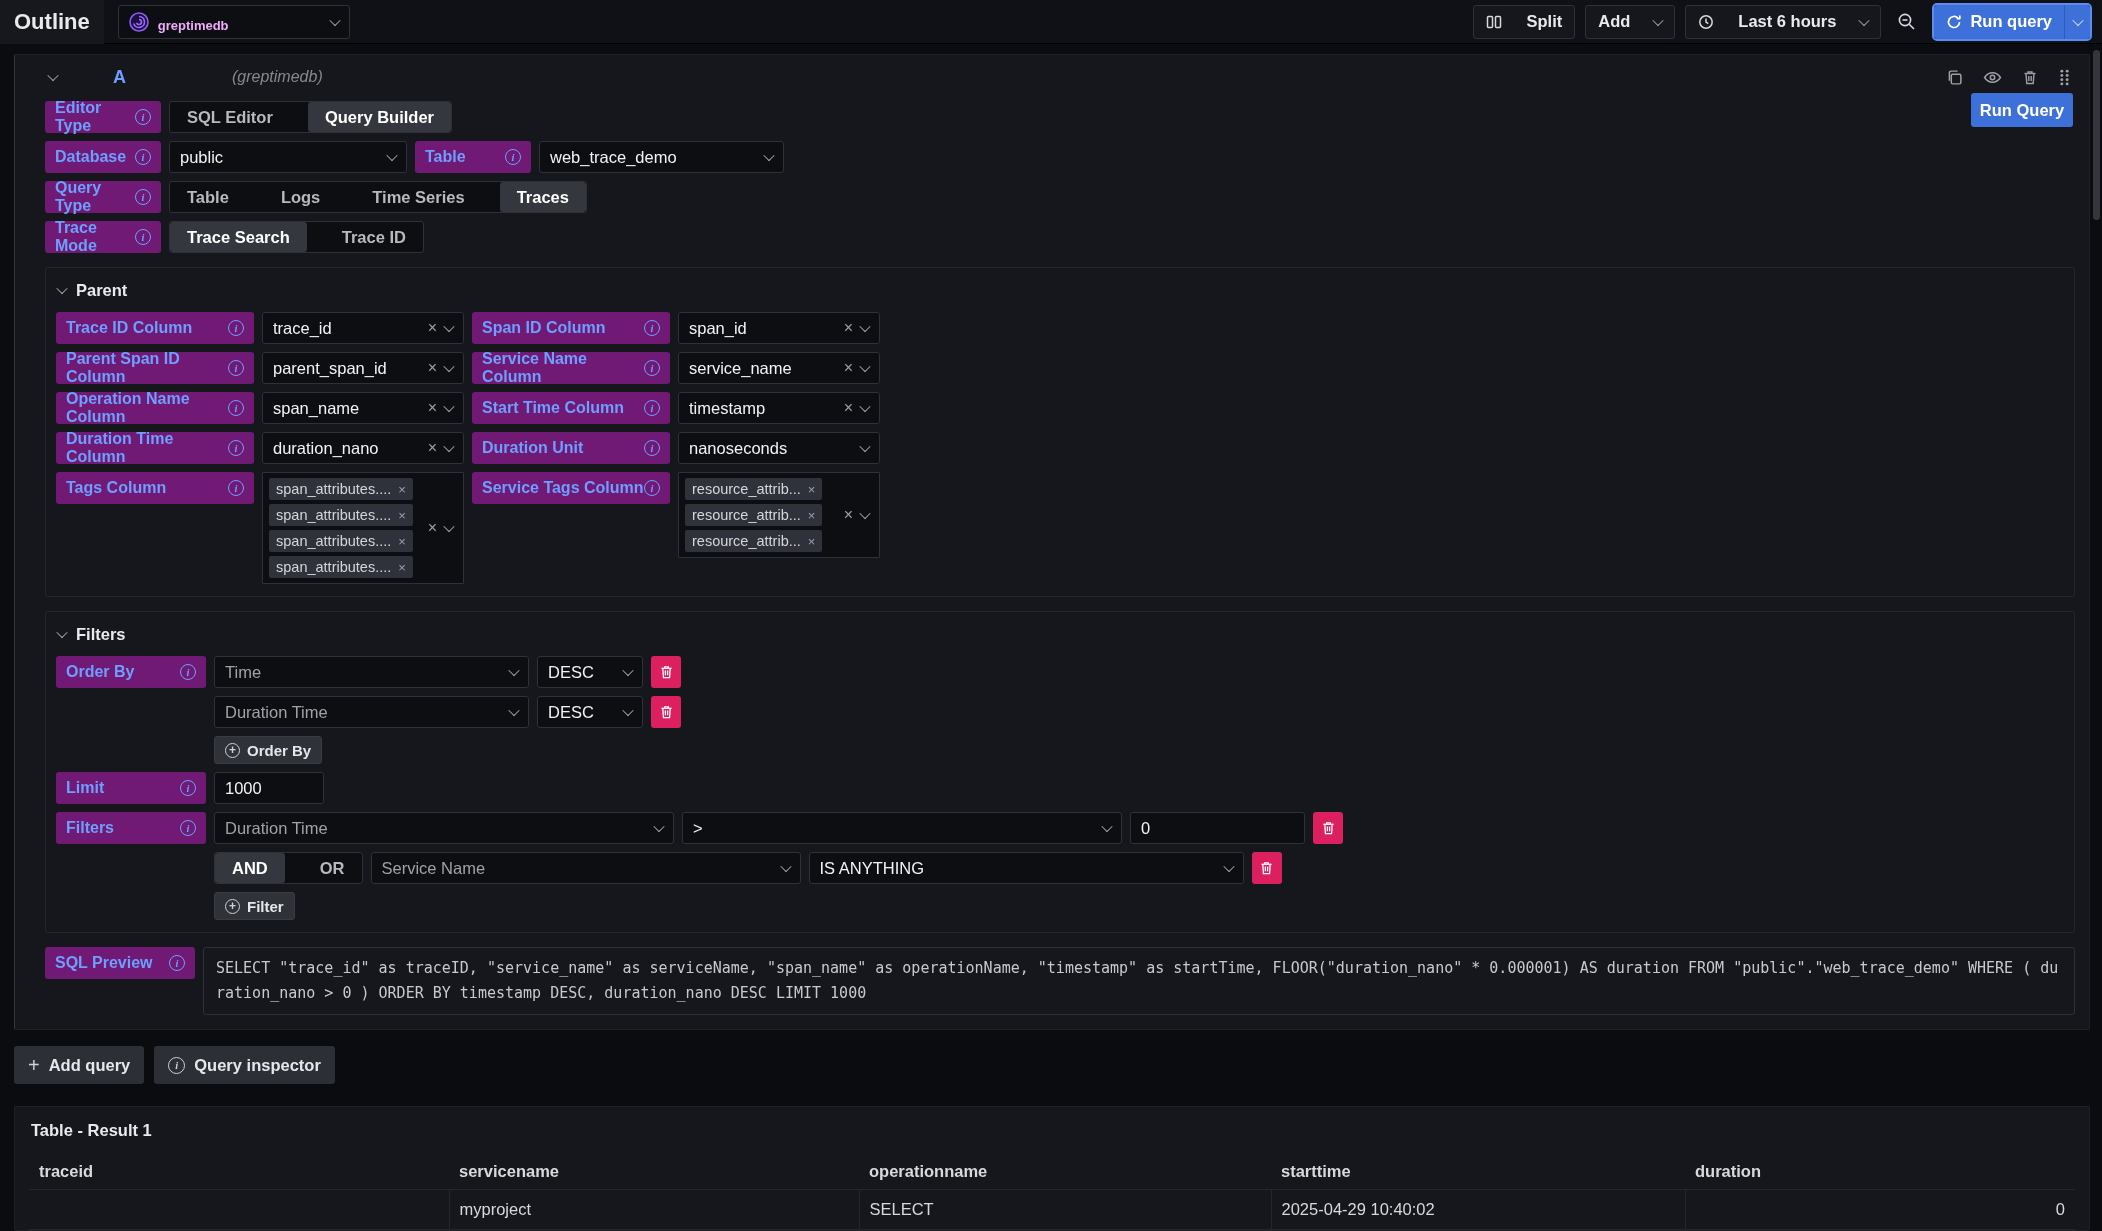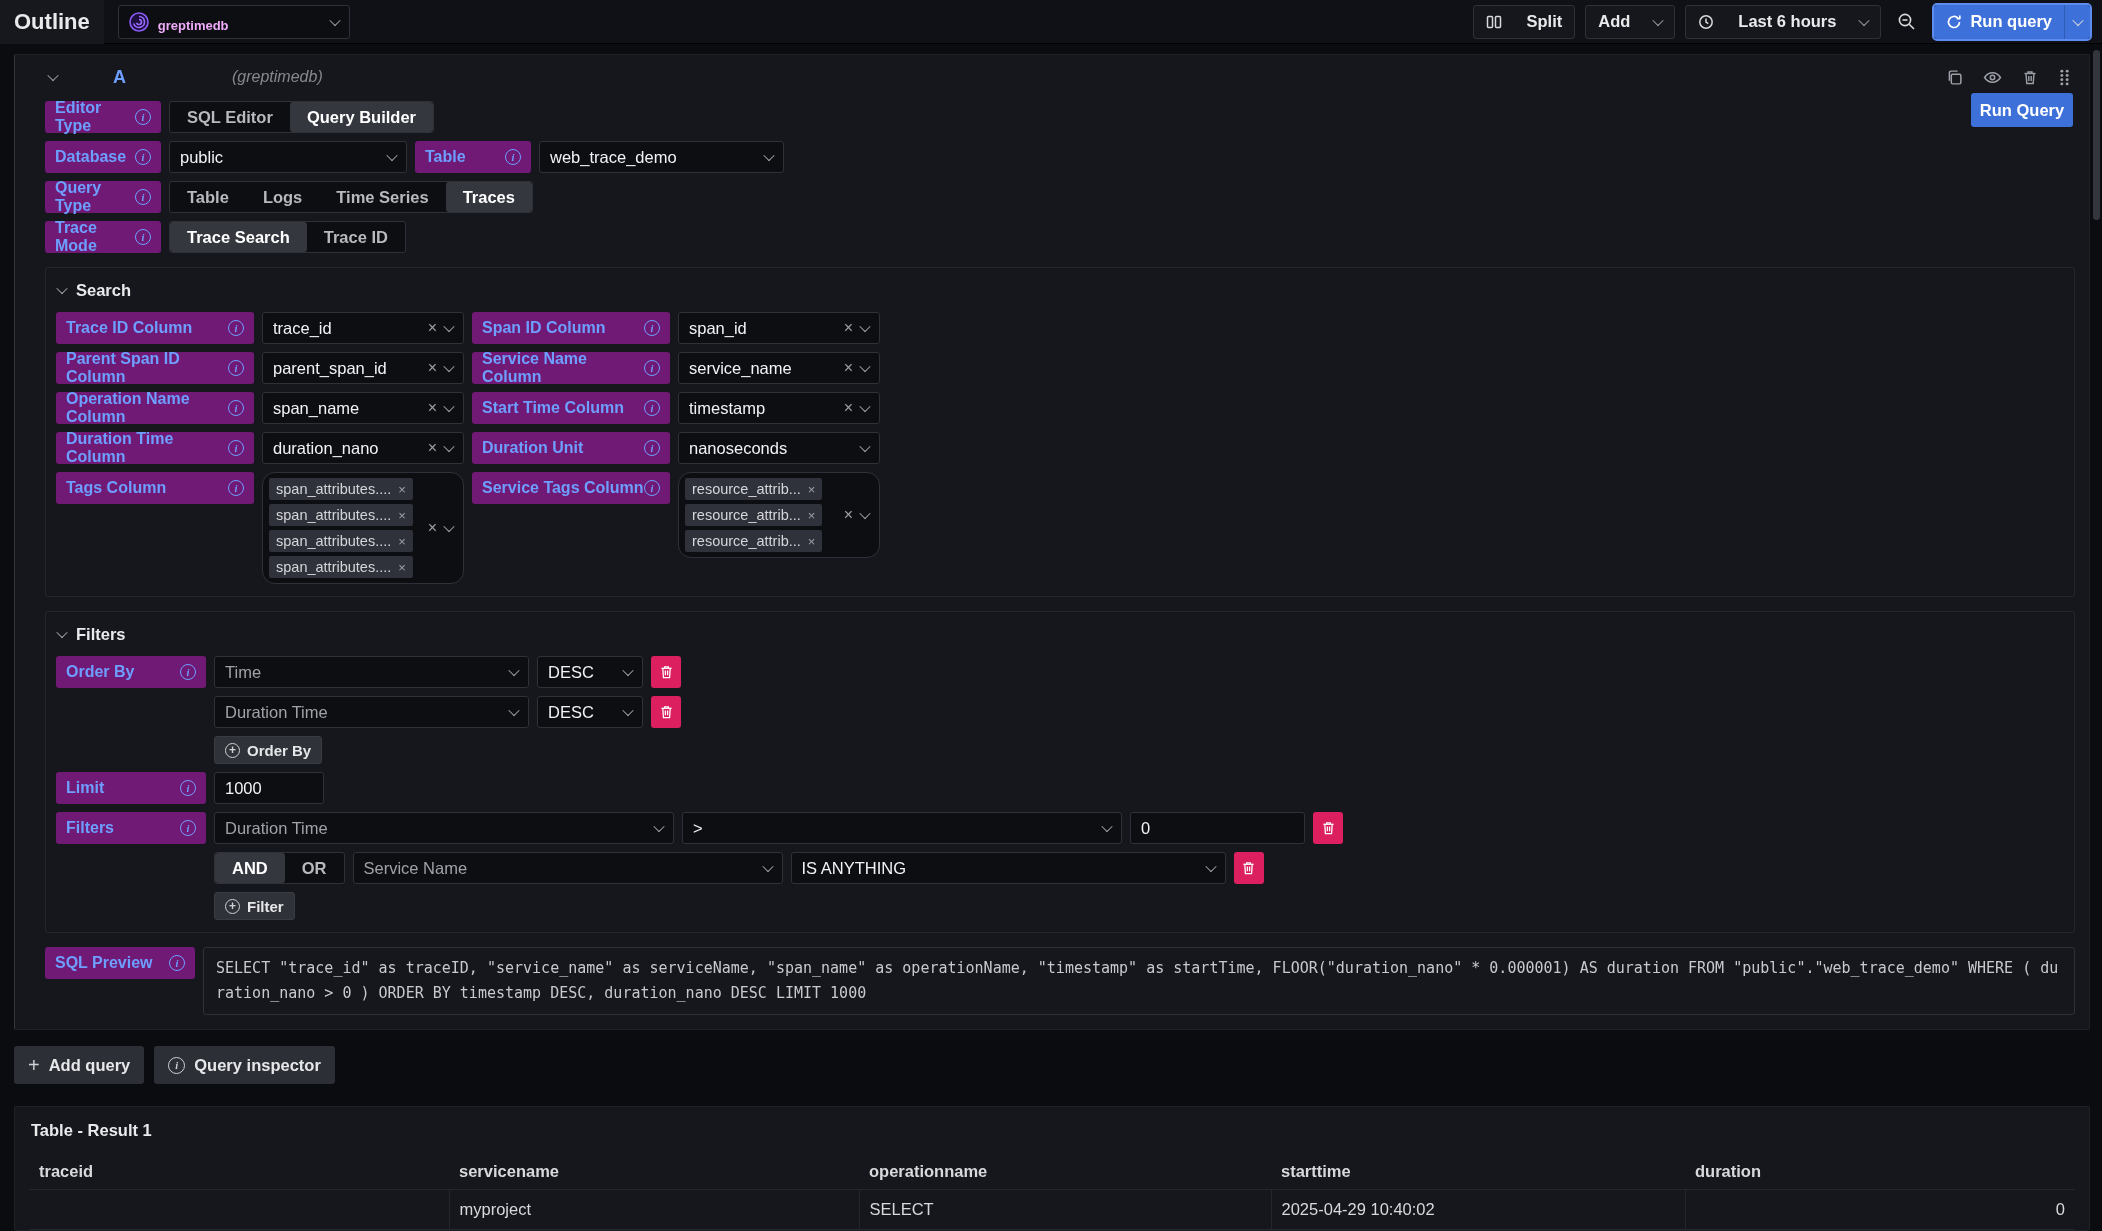--- a/index.html
+++ b/index.html
@@ -62,21 +62,21 @@
     padding:0 10px; font-size:16px; font-weight:600; flex:none;
   }
   .ctrl{
     height:32px; background:#0d0e12; border:1px solid #2e3138; border-radius:3px;
     display:flex; align-items:center; padding:0 10px; gap:8px; cursor:pointer; flex:none;
   }
   .ctrl .val{ flex:1; color:#f2f3f5; font-size:16.5px; white-space:nowrap; overflow:hidden; }
   .ctrl .val.dim{ color:#9fa2a8; }
   .seg-group{
     height:32px; background:#0d0e12; border:1px solid #2e3138; border-radius:3px;
-    display:inline-flex; align-items:stretch; overflow:hidden; flex:none;
+    display:inline-flex; align-items:stretch; overflow:hidden; flex:none;gap:18px;
   }
   .seg{ display:flex; align-items:center; padding:0 17px; color:#b7b9be; font-size:16.5px;
     font-weight:600; cursor:pointer; white-space:nowrap; }
   .seg.active{ background:#34373e; color:#ffffff; font-weight:700; border-radius:3px; }
   .trash-btn{
     width:30px; height:32px; background:#dc205f; border-radius:3px; border:none;
     display:flex; align-items:center; justify-content:center; cursor:pointer; flex:none;
   }
   .mini-btn{
     height:28px; background:#303239; border:1px solid #3a3c43; border-radius:3px;
@@ -107,21 +107,21 @@
   .w430{ width:430px; } .w435{ width:435px; }
   .indent{ margin-left:158px; }
   .section{
     border:1px solid #24262d; border-radius:3px; margin-top:14px; padding:8px 10px 12px 10px;
   }
   .sec-head{ display:flex; align-items:center; gap:10px; height:28px; cursor:pointer; }
   .sec-head .chev{ margin-left:2px; }
   .sec-title{ color:#e9eaec; font-size:16.5px; font-weight:700; }
   
   .chipbox{
-    background:#0d0e12; border:1px solid #2e3138; border-radius:13px; padding:5px 8px 5px 6px;
+    background:#0d0e12; border:1px solid #2e3138; border-radius:1px; padding:5px 8px 5px 6px;
     display:flex; align-items:center; gap:6px; flex:none;
   }
   .chipcol{ display:flex; flex-direction:column; gap:4px; flex:1; }
   .chip{
     background:#2f323a; border-radius:2px; height:22px; display:flex; align-items:center;
     gap:7px; padding:0 7px; color:#d5d6da; font-size:14.5px; white-space:nowrap; width:max-content;
   }
   .chip .xmark{ font-size:13px; }
   .chip-acts{ display:flex; align-items:center; gap:8px; padding:0 2px; }
   
@@ -324,21 +324,21 @@
     </div>
     <div class="seg-group">
       <span class="seg active">Trace Search</span>
       <span class="seg">Trace ID</span>
     </div>
   </div>
 
   <div class="section">
     <div class="sec-head">
       <span class="chev"></span>
-      <span class="sec-title">Search</span>
+      <span class="sec-title">Parent</span>
     </div>
 
     <div class="frow">
       <div class="lbl w198">
         <span>Trace ID Column</span>
         <span class="info-ic"></span>
       </div>
       <div class="ctrl w202">
         <span class="val">trace_id</span>
         <span class="xmark">×</span>

